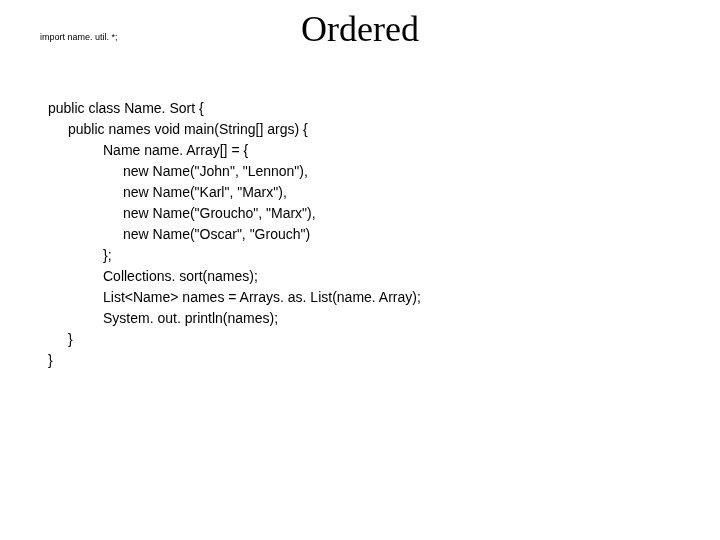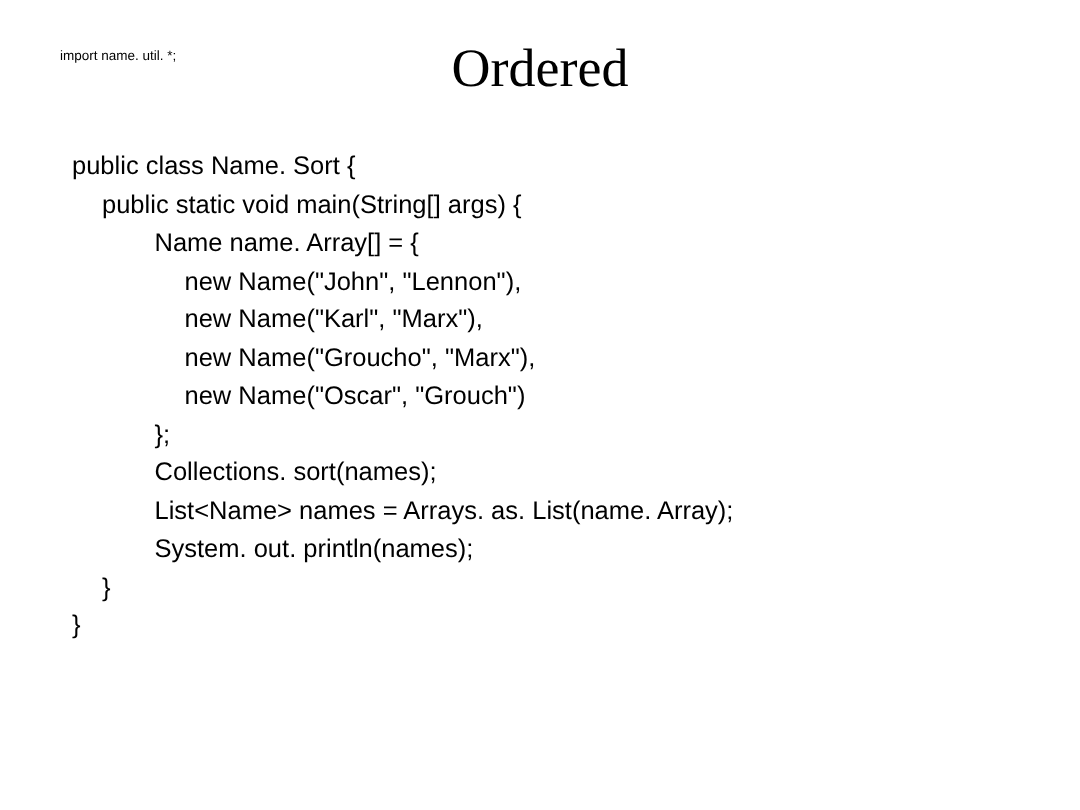--- a/index.html
+++ b/index.html
@@ -20,48 +20,48 @@
     position: absolute;
     left: 40px;
     top: 32px;
     font-size: 9px;
     font-family: Arial, sans-serif;
   }
   .title {
     position: absolute;
     left: 0;
     right: 0;
-    top: 24px;
+    top: 8px;
     text-align: center;
     font-size: 36px;
     font-family: "Times New Roman", Times, serif;
   }
   .code-block {
     position: absolute;
     top: 98px;
     left: 48px;
-    font-size: 17px;
+    font-size: 14px;
     line-height: 1.5;
     font-family: Arial, Helvetica, sans-serif;
   }
   .indent-1 { padding-left: 20px; }
   .indent-2 { padding-left: 55px; }
   .indent-3 { padding-left: 75px; }
 </style>
 </head>
 <body>
 
 <div class="header-row">
   <div class="import-text">import name. util. *;</div>
   <div class="title">Ordered</div>
 </div>
 
 <div class="code-block">
   <div>public class Name. Sort {</div>
-  <div class="indent-1">public static void main(String[] args) {</div>
+  <div class="indent-1">public names void main(String[] args) {</div>
   <div class="indent-2">Name name. Array[] = {</div>
   <div class="indent-3">new Name("John", "Lennon"),</div>
   <div class="indent-3">new Name("Karl", "Marx"),</div>
   <div class="indent-3">new Name("Groucho", "Marx"),</div>
   <div class="indent-3">new Name("Oscar", "Grouch")</div>
   <div class="indent-2">};</div>
   <div class="indent-2">Collections. sort(names);</div>
   <div class="indent-2">List&lt;Name&gt; names = Arrays. as. List(name. Array);</div>
   <div class="indent-2">System. out. println(names);</div>
   <div class="indent-1">}</div>

